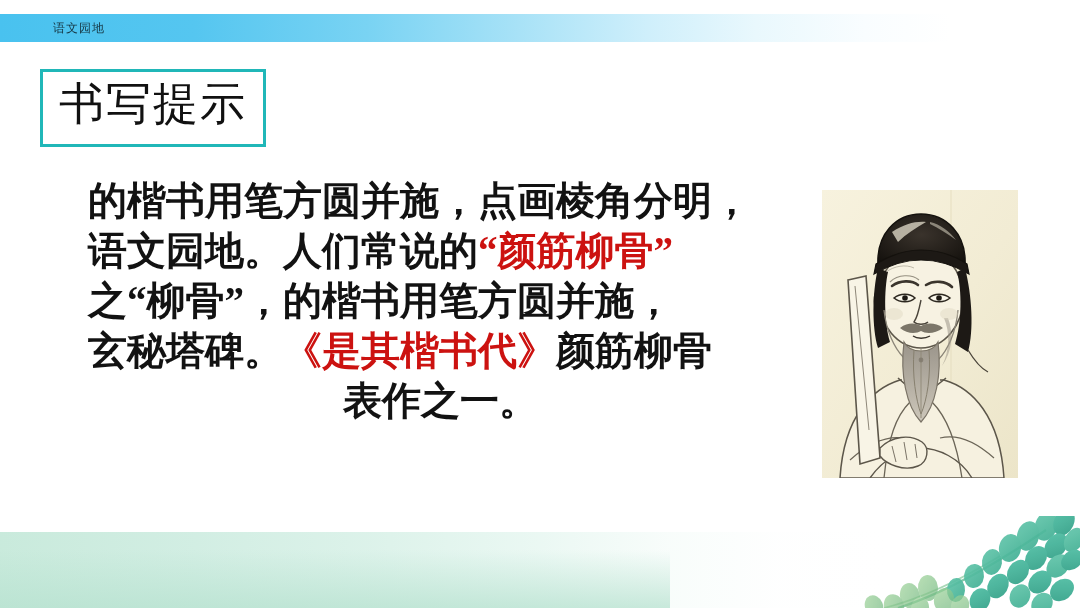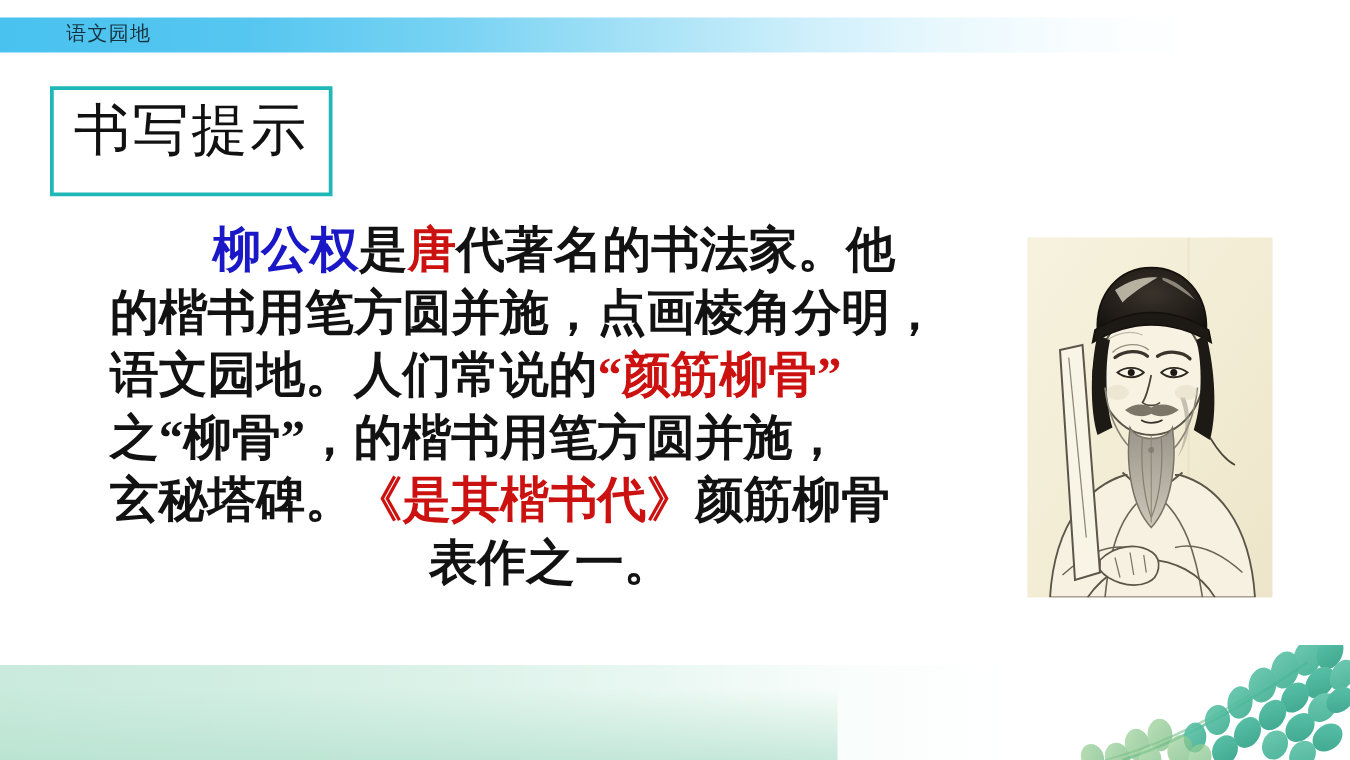--- a/index.html
+++ b/index.html
@@ -14,29 +14,29 @@
   
   #header-bar{
     position:absolute; left:0; top:14px; width:100%; height:28px;
     background:linear-gradient(90deg,
        #49c2ef 0%, #55c6f0 18%, #79d3f3 34%, #a8e2f7 48%,
        #cfeffb 60%, #e9f8fd 70%, #f9fdff 80%, #ffffff 88%, #ffffff 100%);
   }
   #header-title{
     position:absolute; left:53px; top:17px;
     font-family:"Liberation Sans","DejaVu Sans",sans-serif;
-    font-size:16px; color:#15333f; letter-spacing:1px;
+    font-size:12px; color:#15333f; letter-spacing:1px;
     line-height:22px;
   }
 
   
   #title-box{
     position:absolute; left:40px; top:69px;
     border:3px solid #20b7b8;
-    padding:4px 16px 22px 16px;
+    padding:4px 16px 12px 16px;
     background:#ffffff;
   }
   #title-box-label{
     font-family:"Liberation Sans","DejaVu Sans",sans-serif;
     font-size:45px; font-weight:400; color:#111111;
     line-height:56px; letter-spacing:2px; white-space:nowrap;
   }
 
   
   #body-text{
@@ -83,21 +83,20 @@
 <body>
 
 <div id="header-bar"></div>
 <div id="header-title">语文园地</div>
 
 <div id="title-box">
   <div id="title-box-label">书写提示</div>
 </div>
 
 <div id="body-text">
-    <div class="tline"><span class="seg-blue">柳公权</span><span class="seg-black">是</span><span class="seg-red">唐</span><span class="seg-black">代著名的书法家。他</span></div>
     <div class="tline" style="text-indent: 0px;"><span class="seg-black">的楷书用笔方圆并施，点画棱角分明，</span></div>
     <div class="tline" style="text-indent: 0px;"><span class="seg-black">语文园地。人们常说的</span><span class="seg-red">“颜筋柳骨”</span></div>
     <div class="tline" style="text-indent: 0px;"><span class="seg-black">之“柳骨”，的楷书用笔方圆并施，</span></div>
     <div class="tline" style="text-indent: 0px;"><span class="seg-black">玄秘塔碑。</span><span class="seg-red">《是其楷书代》</span><span class="seg-black">颜筋柳骨</span></div>
     <div class="tline" style="text-indent: 0px; text-align: center;"><span class="seg-black">表作之一。</span></div>
   </div>
 
 <div id="portrait-frame">
   <svg viewBox="0 0 196 288" xmlns="http://www.w3.org/2000/svg">
     <defs>

